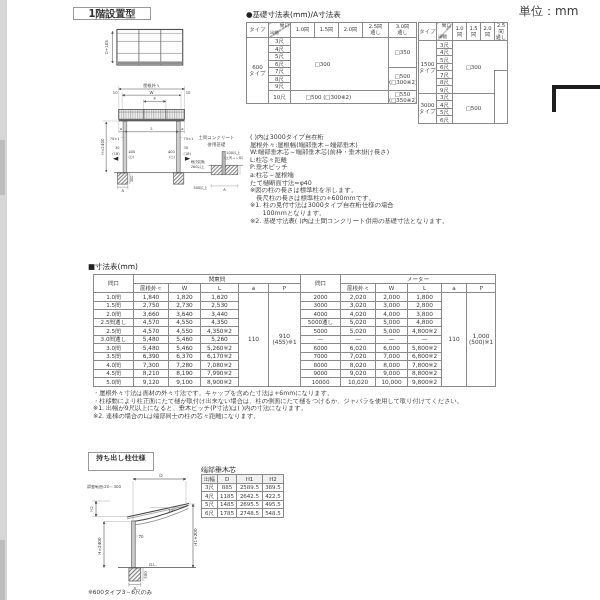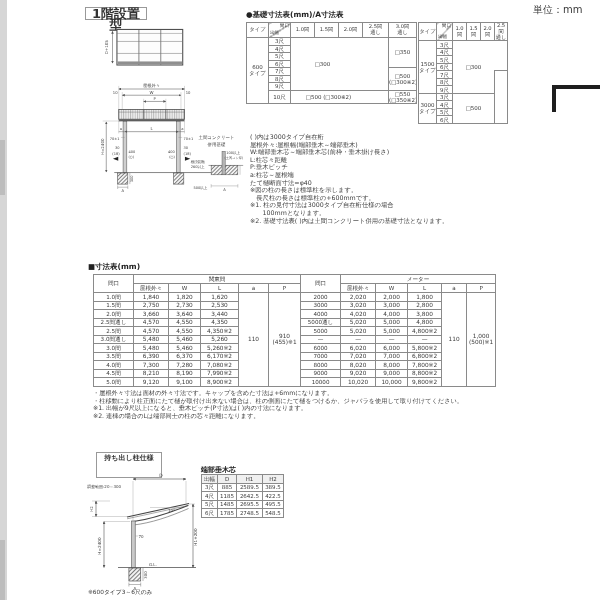--- a/index.html
+++ b/index.html
@@ -1,19 +1,19 @@
 <!DOCTYPE html>
 <html><head>
 <meta charset="utf-8">
 <style>
 *{margin:0;padding:0;box-sizing:border-box}
 html,body{width:600px;height:600px;background:#fff;overflow:hidden;position:relative;
   font-family:"DejaVu Sans",sans-serif;color:#3a3a3a}
 .abs{position:absolute}
-.hd{font-weight:bold;color:#222}
+.hd{font-weight:normal;color:#222}
 
 table{border-collapse:collapse;table-layout:fixed;background:#fff}
 td{border:1px solid #8a8a8a;text-align:center;vertical-align:middle;padding:0;
    line-height:1.12;overflow:hidden;color:#3a3a3a}
 .kiso{position:absolute;border:1.6px solid #555;font-size:5.5px}
 .kiso td{height:7.5px}
 .kiso .hrow td{height:15px;font-size:5.2px}
 .kiso .tall td{height:13px}
 .pre{white-space:pre-line}
 .noL{border-left:none}
@@ -49,23 +49,23 @@
 </head>
 <body>
 
 <div class="lstrip"></div>
 <div class="lsmudge" style="left:0;top:140px;width:5px;height:55px"></div>
 <div class="lsmudge" style="left:0;top:540px;width:5px;height:60px"></div>
 
 <div class="bar" style="left:552px;top:85px;width:48px;height:4px"></div>
 <div class="bar" style="left:552px;top:85px;width:4px;height:27px"></div>
 
-<div class="abs" style="left:533px;top:3px;font-size:10px">単位：mm</div>
-
-<div class="boxtitle" style="left:85px;top:7px;width:62px;height:13px;font-size:13px;line-height:11px">1階設置型</div>
+<div class="abs" style="left:519px;top:3px;font-size:12px">単位：mm</div>
+
+<div class="boxtitle" style="left:73px;top:7px;width:78px;height:13px;font-size:10px;line-height:11px">1階設置型</div>
 
 <svg style="left:85px;top:25px" width="175" height="200" viewBox="85 25 175 225">
 <defs>
  <marker id="ar" viewBox="0 0 6 6" refX="5.5" refY="3" markerWidth="5" markerHeight="5" orient="auto-start-reverse">
    <path d="M0,0L6,3L0,6z" fill="#555"></path>
       </marker>
  <pattern id="pv" width="2.6" height="4" patternUnits="userSpaceOnUse">
    <rect width="2.6" height="4" fill="#efefef"></rect>
         <line x1="0.6" y1="0" x2="0.6" y2="4" stroke="#9a9a9a" stroke-width="0.7"></line>
       </pattern>
@@ -477,21 +477,21 @@
     </tbody>
 </table>
 
 <div class="fnotes" style="left:93px;top:389px">
     <div class="nline">・屋根外々寸法は面材の外々寸法です。キャップを含めた寸法は+6mmになります。</div>
     <div class="nline">・柱移動により柱正面にたて樋が取付け出来ない場合は、柱の側面にたて樋をつけるか、ジャバラを使用して取り付けてください。</div>
     <div class="nline">※1. 出幅が9尺以上になると、垂木ピッチ(P寸法)は( )内の寸法になります。</div>
     <div class="nline">※2. 連棟の場合のLは端部同士の柱の芯々距離になります。</div>
   </div>
 
-<div class="boxtitle" style="left:96px;top:452px;width:66px;height:26px;font-size:7px;line-height:11px">持ち出し柱仕様</div>
+<div class="boxtitle" style="left:88px;top:452px;width:66px;height:19px;font-size:7px;line-height:11px">持ち出し柱仕様</div>
 
 <div class="abs hd" style="left:201px;top:465px;font-size:7px">端部垂木芯</div>
 
 <table class="side" style="left:201px;top:474px;width:82px">
 <colgroup>
       <col style="width:16px">
       <col style="width:19px">
       <col style="width:26px">
       <col style="width:21px">
     </colgroup>

